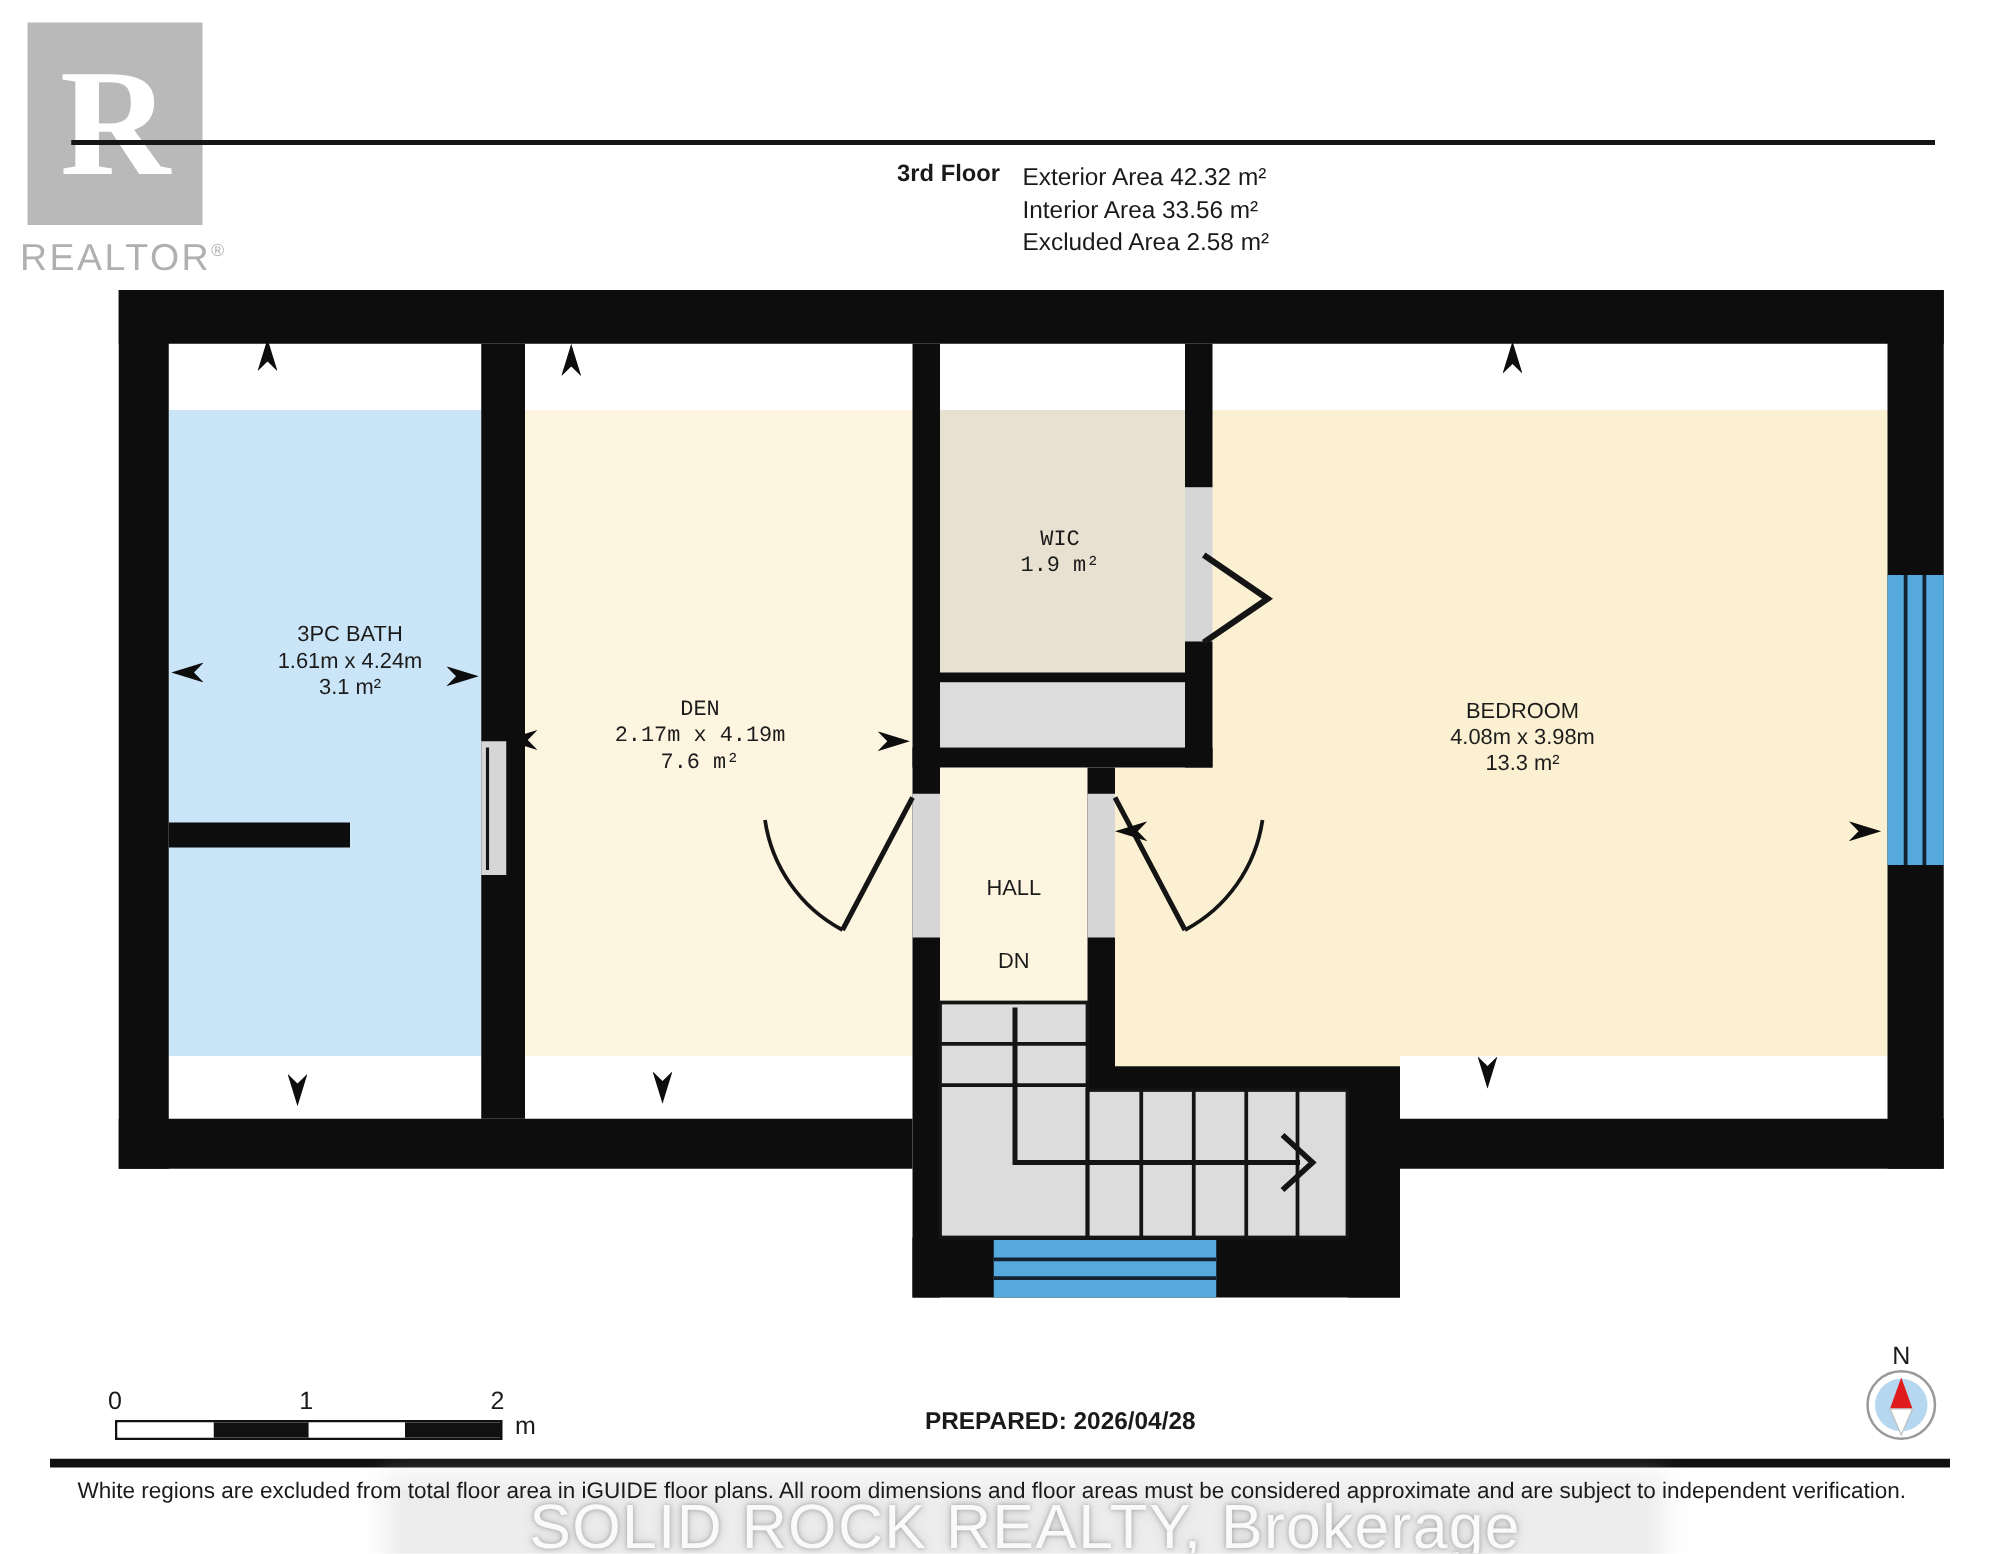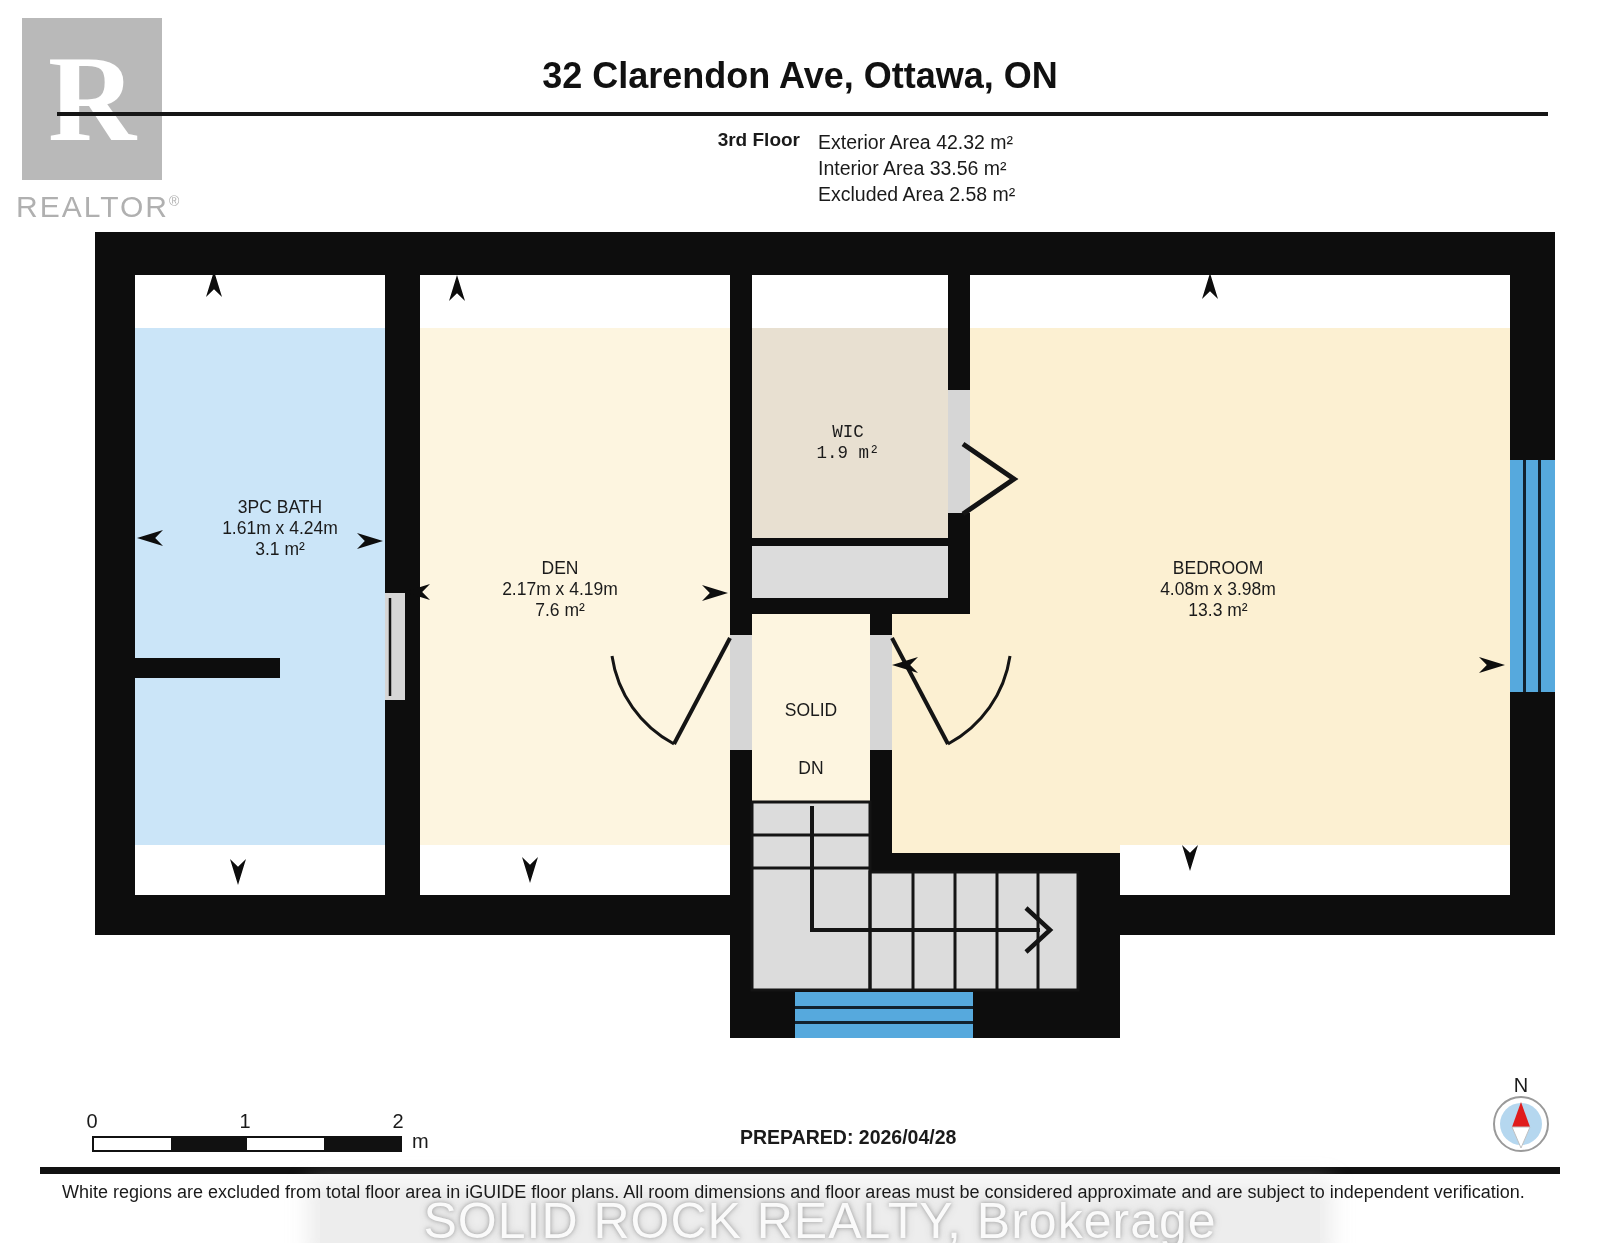--- a/index.html
+++ b/index.html
@@ -45,21 +45,20 @@
 
 <div class="canvas">
 
   <div class="logo-box">
     <span class="logo-r">R</span>
   </div>
   <div class="logo-word">
     <span>REALTOR</span><sup style="font-size:14px;">®</sup>
   </div>
 
-  <div class="hdr-title">32 Clarendon Ave, Ottawa, ON</div>
   <div class="hdr-line"></div>
   <div class="floor-lbl">3rd Floor</div>
   <div class="area-list">
     <div>Exterior Area 42.32 m²</div>
     <div>Interior Area 33.56 m²</div>
     <div>Excluded Area 2.58 m²</div>
   </div>
 
   <div>
 
@@ -148,36 +147,36 @@
   <div class="ar" style="left:892px;top:657px;"></div>
   <div class="ar r" style="left:357px;top:533px;"></div>
   <div class="ar r" style="left:702px;top:585px;"></div>
   <div class="ar r" style="left:1479px;top:657px;"></div>
 
   <div class="room-lbl" style="left:180px;top:497px;width:200px;">
     <span>3PC BATH</span>
     <span>1.61m x 4.24m</span>
     <span>3.1 m²</span>
   </div>
-  <div class="room-lbl" style="left:460px;top:558px;width:200px;">
+  <div class="room-lbl" style="left:460px;top:558px;width:200px;font-family:Liberation Mono, monospace;">
     <span>DEN</span>
     <span>2.17m x 4.19m</span>
     <span>7.6 m²</span>
   </div>
   <div class="room-lbl" style="left:768px;top:422px;width:160px;font-family:Liberation Mono, monospace;">
     <span>WIC</span>
     <span>1.9 m²</span>
   </div>
   <div class="room-lbl" style="left:1118px;top:558px;width:200px;">
     <span>BEDROOM</span>
     <span>4.08m x 3.98m</span>
     <span>13.3 m²</span>
   </div>
   <div class="room-lbl" style="left:761px;top:700px;width:100px;">
-    <span>SOLID</span>
+    <span>HALL</span>
   </div>
   <div class="room-lbl" style="left:761px;top:758px;width:100px;">
     <span>DN</span>
   </div>
 
   <div class="tick" style="left:80px;">0</div>
   <div class="tick" style="left:233px;">1</div>
   <div class="tick" style="left:386px;">2</div>
   <div class="scalebar">
     <div style="width:25%;background:#fff;"></div>

